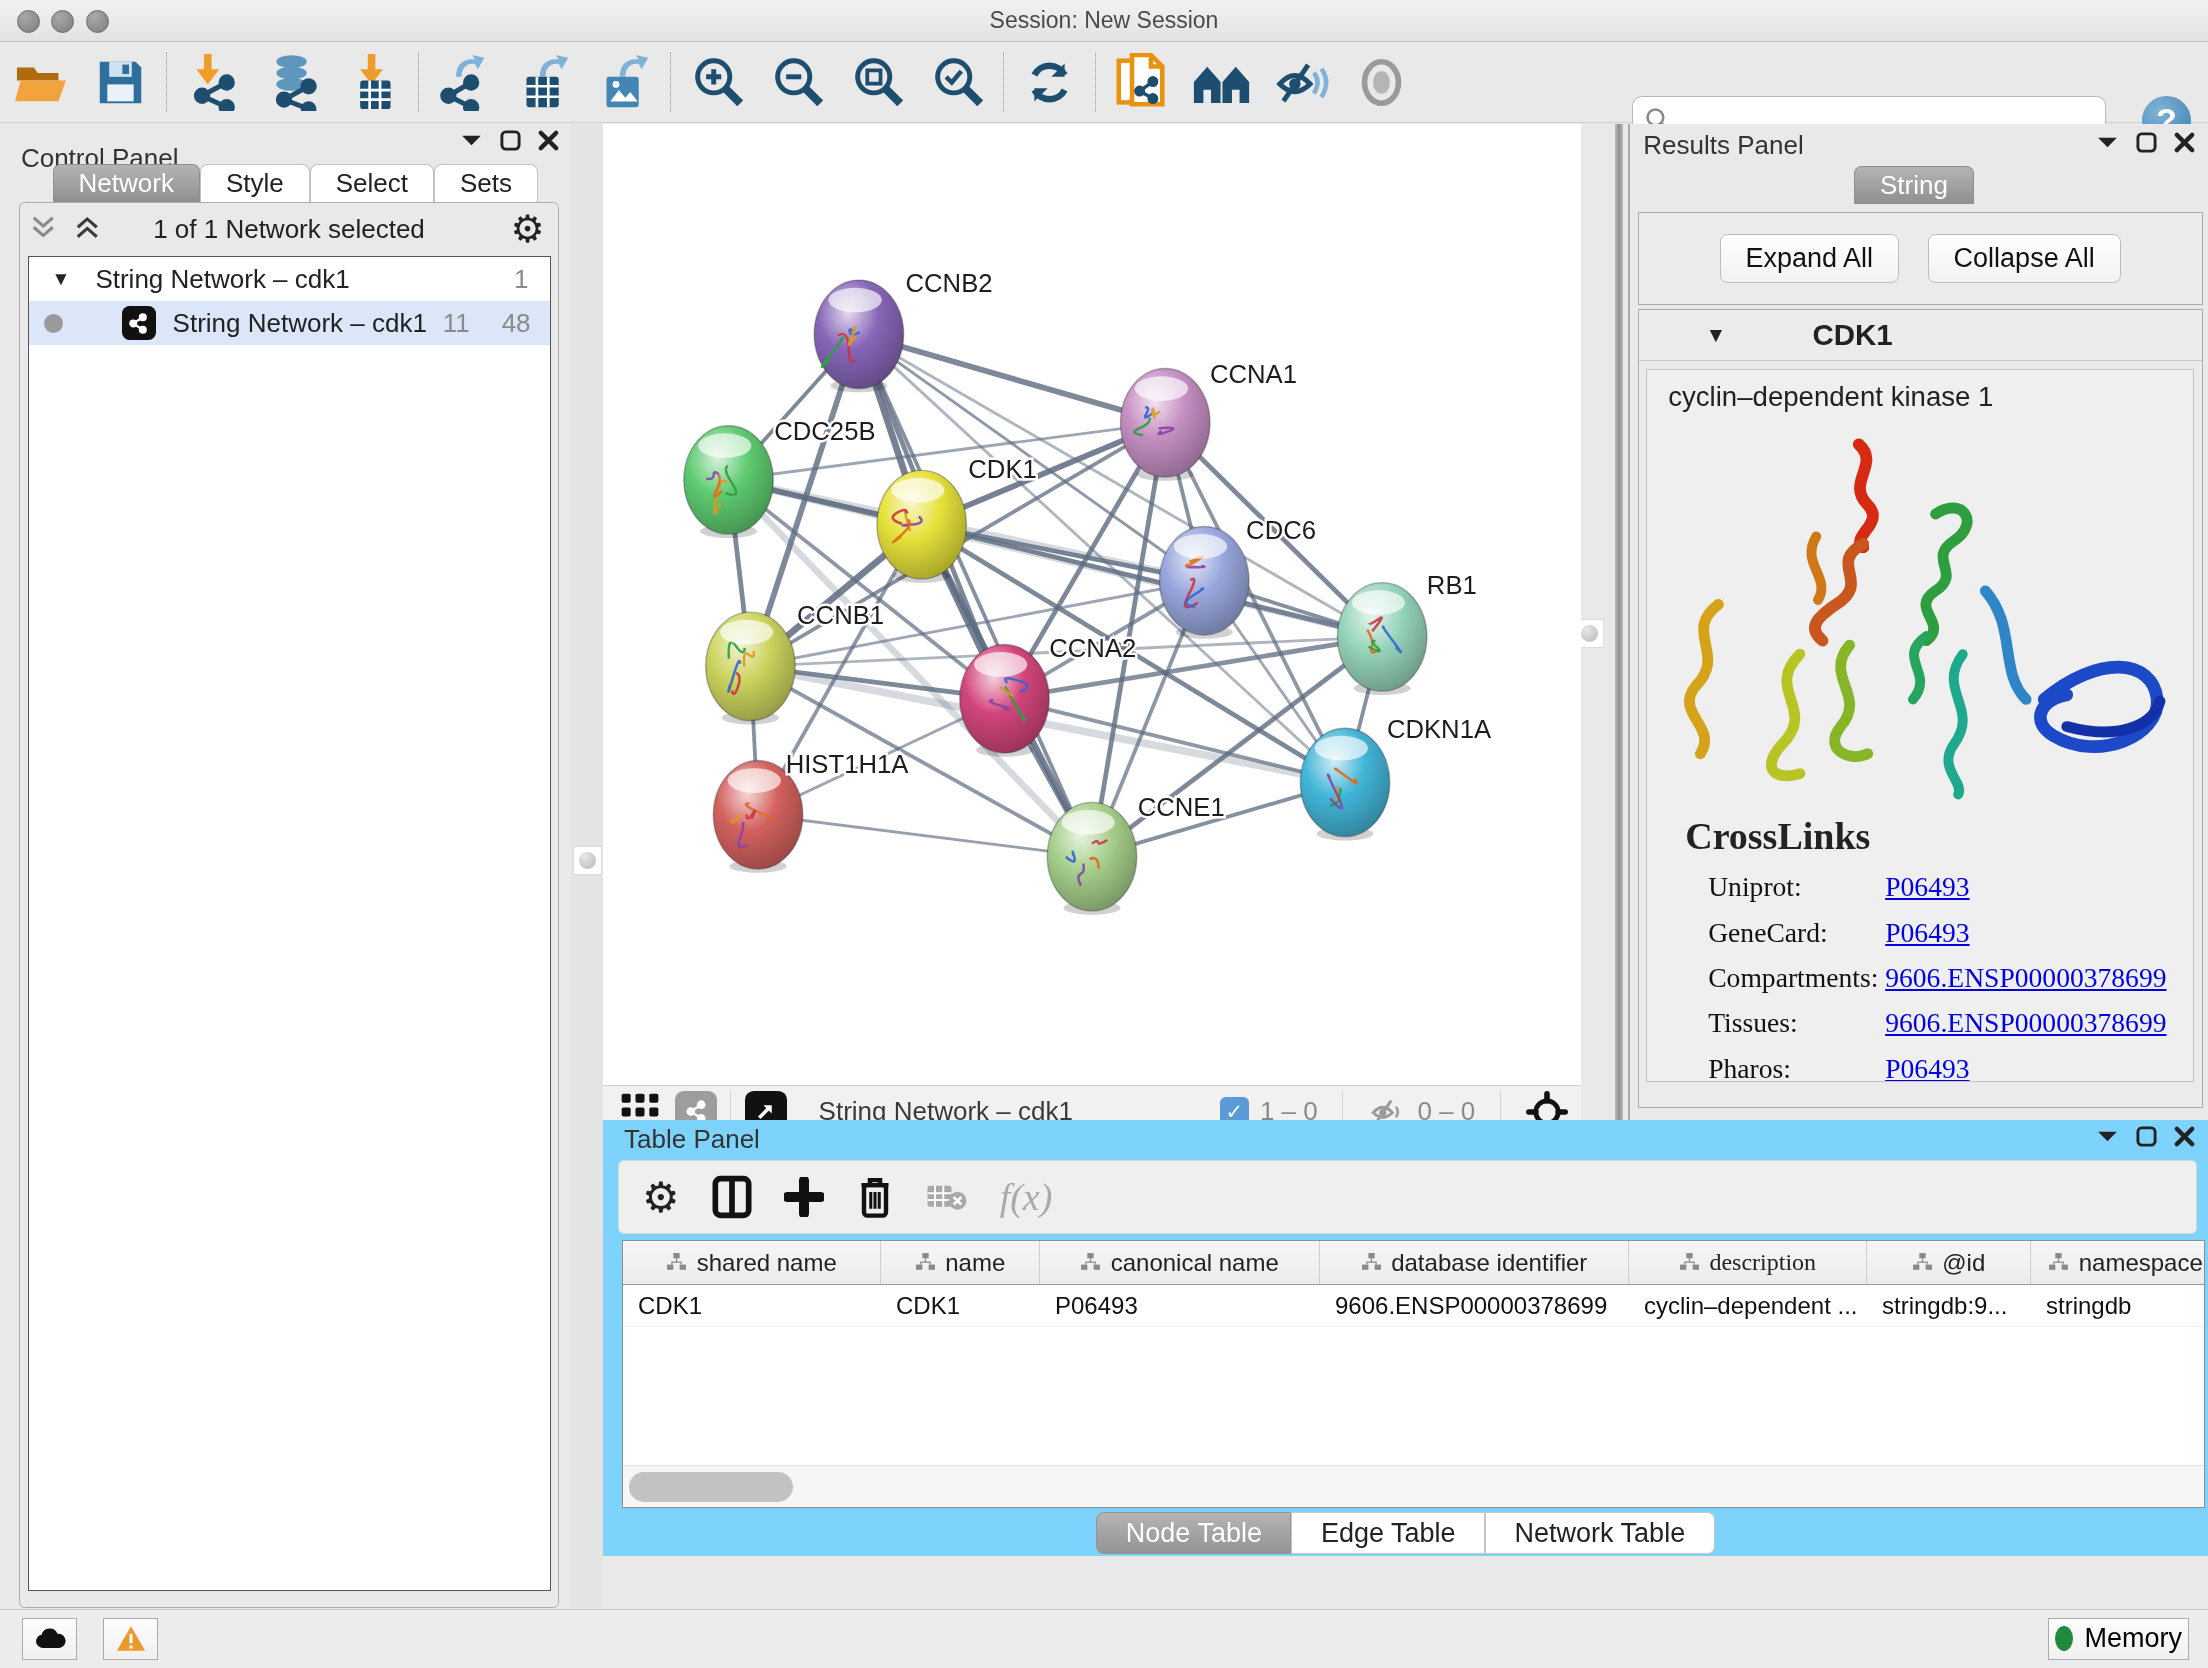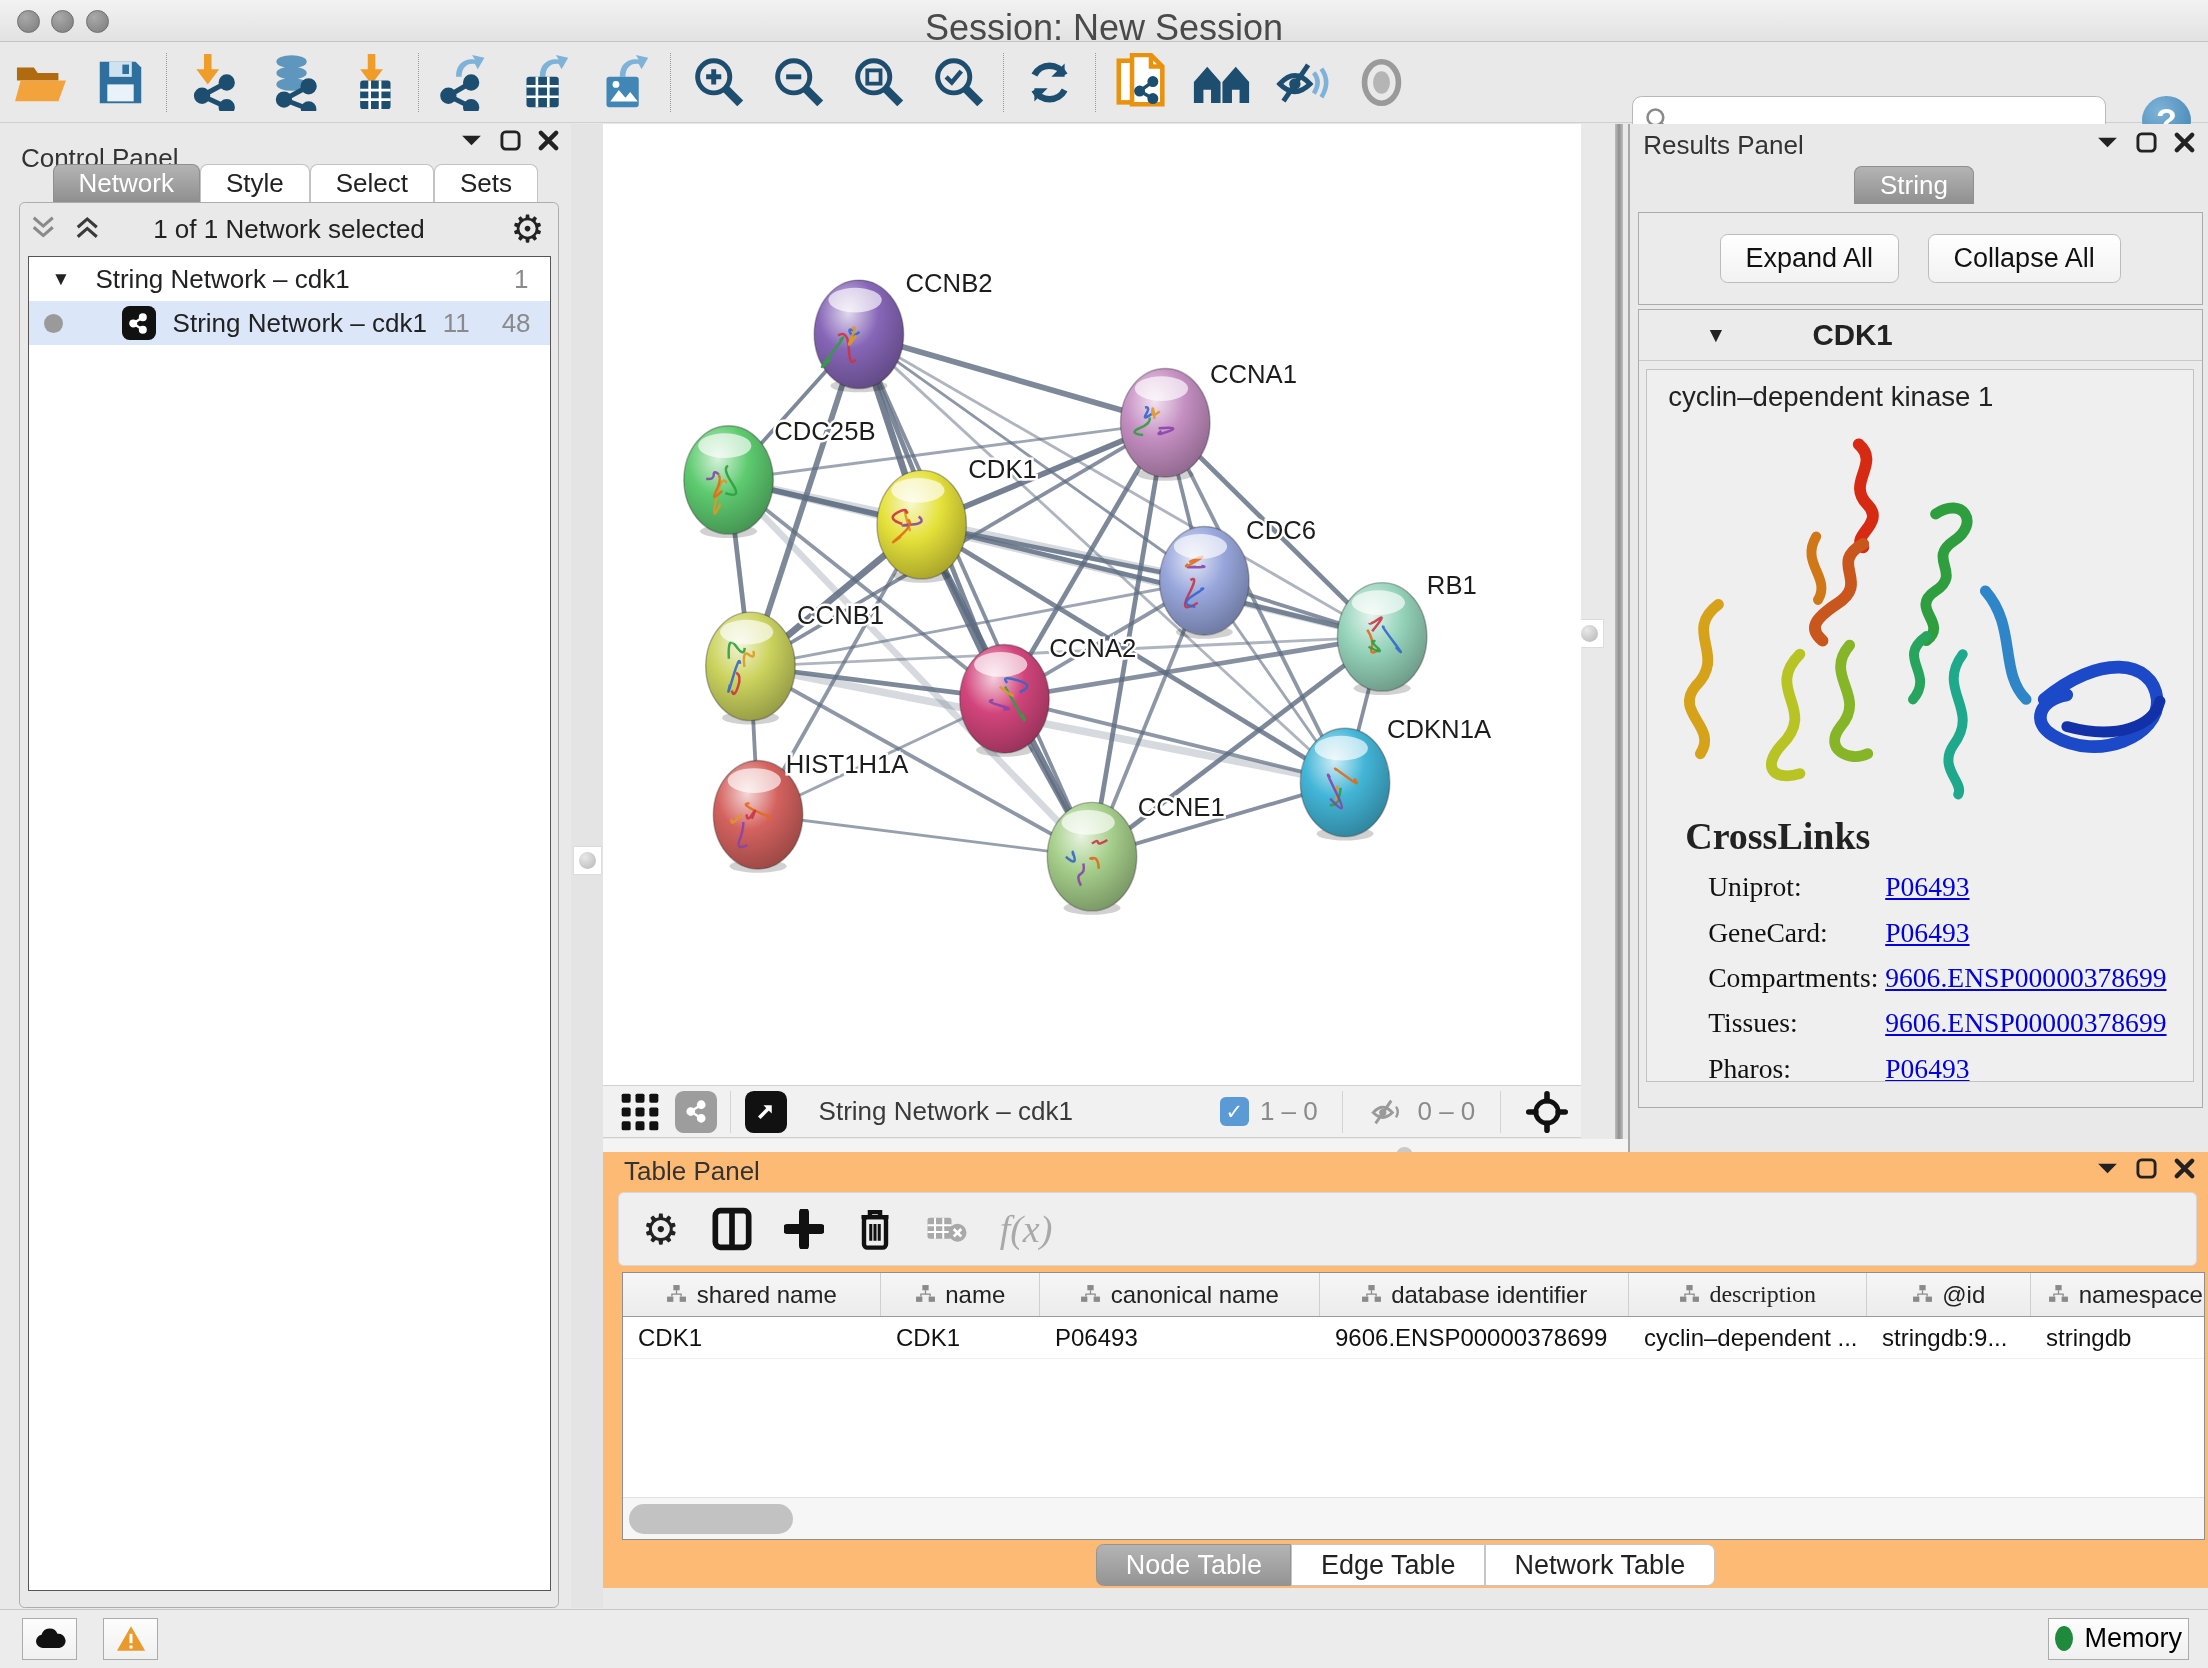--- a/index.html
+++ b/index.html
@@ -5,21 +5,21 @@
   html,body{margin:0;padding:0;background:#555;}
   *{box-sizing:border-box;}
   .win{position:relative;width:2208px;height:1668px;background:#e9e9e9;
        font-family:"Liberation Sans",sans-serif;color:#222;overflow:hidden;}
   .abs{position:absolute;}
   
   .titlebar{position:absolute;left:0;top:0;width:2208px;height:42px;
     background:linear-gradient(#f2f2f2,#e2e2e2);border-bottom:1px solid #c4c4c4;}
   .tl-dot{position:absolute;top:9.5px;width:23px;height:23px;border-radius:50%;
     background:radial-gradient(circle at 35% 30%,#a9a9a9,#7c7c7c);border:1px solid #6e6e6e;}
-  .wtitle{position:absolute;top:6.7px;width:100%;text-align:center;font-size:36px;color:#4a4a4a;}
+  .wtitle{position:absolute;top:6.7px;width:100%;text-align:center;font-size:23px;color:#4a4a4a;}
   
   .toolbar{position:absolute;left:0;top:43px;width:2208px;height:80px;background:#e9e9e9;
     border-bottom:1px solid #cfcfcf;display:flex;align-items:center;}
   .tbtn{width:80px;height:67px;display:flex;align-items:center;justify-content:center;background:none;border:none;padding:0;}
   .tsep{width:0;height:59px;border-left:1.9px dotted #9a9a9a;margin:0 5.7px;}
   .searchbox{position:absolute;left:1632px;top:53px;width:474px;height:48px;background:#fff;
     border:1px solid #b8b8b8;border-radius:9.5px;display:flex;align-items:center;padding:0 11.4px;}
   .searchbox input{border:none;outline:none;font-size:25px;flex:1;background:transparent;font-family:"Liberation Sans",sans-serif;}
   .helpbtn{position:absolute;left:2142px;top:53px;width:49px;height:49px;border-radius:50%;
     background:radial-gradient(circle at 35% 30%,#7fb3d8,#3a7fae);border:none;color:#fff;font-size:34px;font-weight:bold;}
@@ -50,21 +50,21 @@
   .handle i{width:17px;height:17px;border-radius:50%;background:radial-gradient(circle at 35% 30%,#e8e8e8,#b5b5b5);display:block;}
   
   .rpanel{position:absolute;left:1628px;top:124px;width:580px;height:1048px;background:#e9e9e9;border-left:2.9px solid #a8a8a8;}
   .rbox{border:1px solid #ababab;background:#ebebeb;}
   .btn{background:linear-gradient(#ffffff,#f2f2f2);border:1px solid #bcbcbc;border-radius:7.6px;font-size:27px;color:#111;padding:7.6px 25px;}
   .serif{font-family:"Liberation Serif",serif;}
   .xlrow{display:flex;font-size:27.6px;margin:13.3px 0 13.3px 61px;}
   .xlrow .lb{width:177px;color:#111;}
   .xlrow a{color:#0000e0;text-decoration:underline;}
   
-  .tpanel{position:absolute;left:603px;top:1152px;width:1605px;height:436px;background:#fdba74;}
+  .tpanel{position:absolute;left:603px;top:1120px;width:1605px;height:436px;background:#7dd3fc;}
   .ttool{position:absolute;left:15px;top:40px;width:1579px;height:74px;background:#efefef;border:1px solid #d7d7d7;border-radius:5.7px;display:flex;align-items:center;gap:32px;padding-left:23px;}
   .tablebox{position:absolute;left:19px;top:120px;width:1583px;height:268px;background:#fff;border:1px solid #8f8f8f;overflow:hidden;}
   .thead{display:flex;background:linear-gradient(#f6f6f6,#ececec);border-bottom:1.9px solid #9a9a9a;height:44px;}
   .th{display:flex;align-items:center;justify-content:center;gap:9.5px;font-size:24px;color:#222;border-right:1px solid #cfcfcf;flex:none;overflow:hidden;white-space:nowrap;}
   .trow{display:flex;height:42px;border-bottom:1px solid #f0f0f0;}
   .td{display:flex;align-items:center;font-size:24px;color:#111;padding-left:15px;flex:none;overflow:hidden;white-space:nowrap;}
   .hscroll{position:absolute;left:0;bottom:0;width:100%;height:42px;background:#f6f6f6;border-top:1px solid #e0e0e0;}
   .hthumb{position:absolute;left:5.7px;top:5.7px;width:164px;height:30px;border-radius:15px;background:#c2c2c2;}
   .ttabs{position:absolute;left:0;top:392px;width:100%;display:flex;justify-content:center;}
   .ttab{height:42px;padding:0 28.5px;background:#fff;border:1px solid #c6c6c6;font-size:27px;display:flex;align-items:center;}

